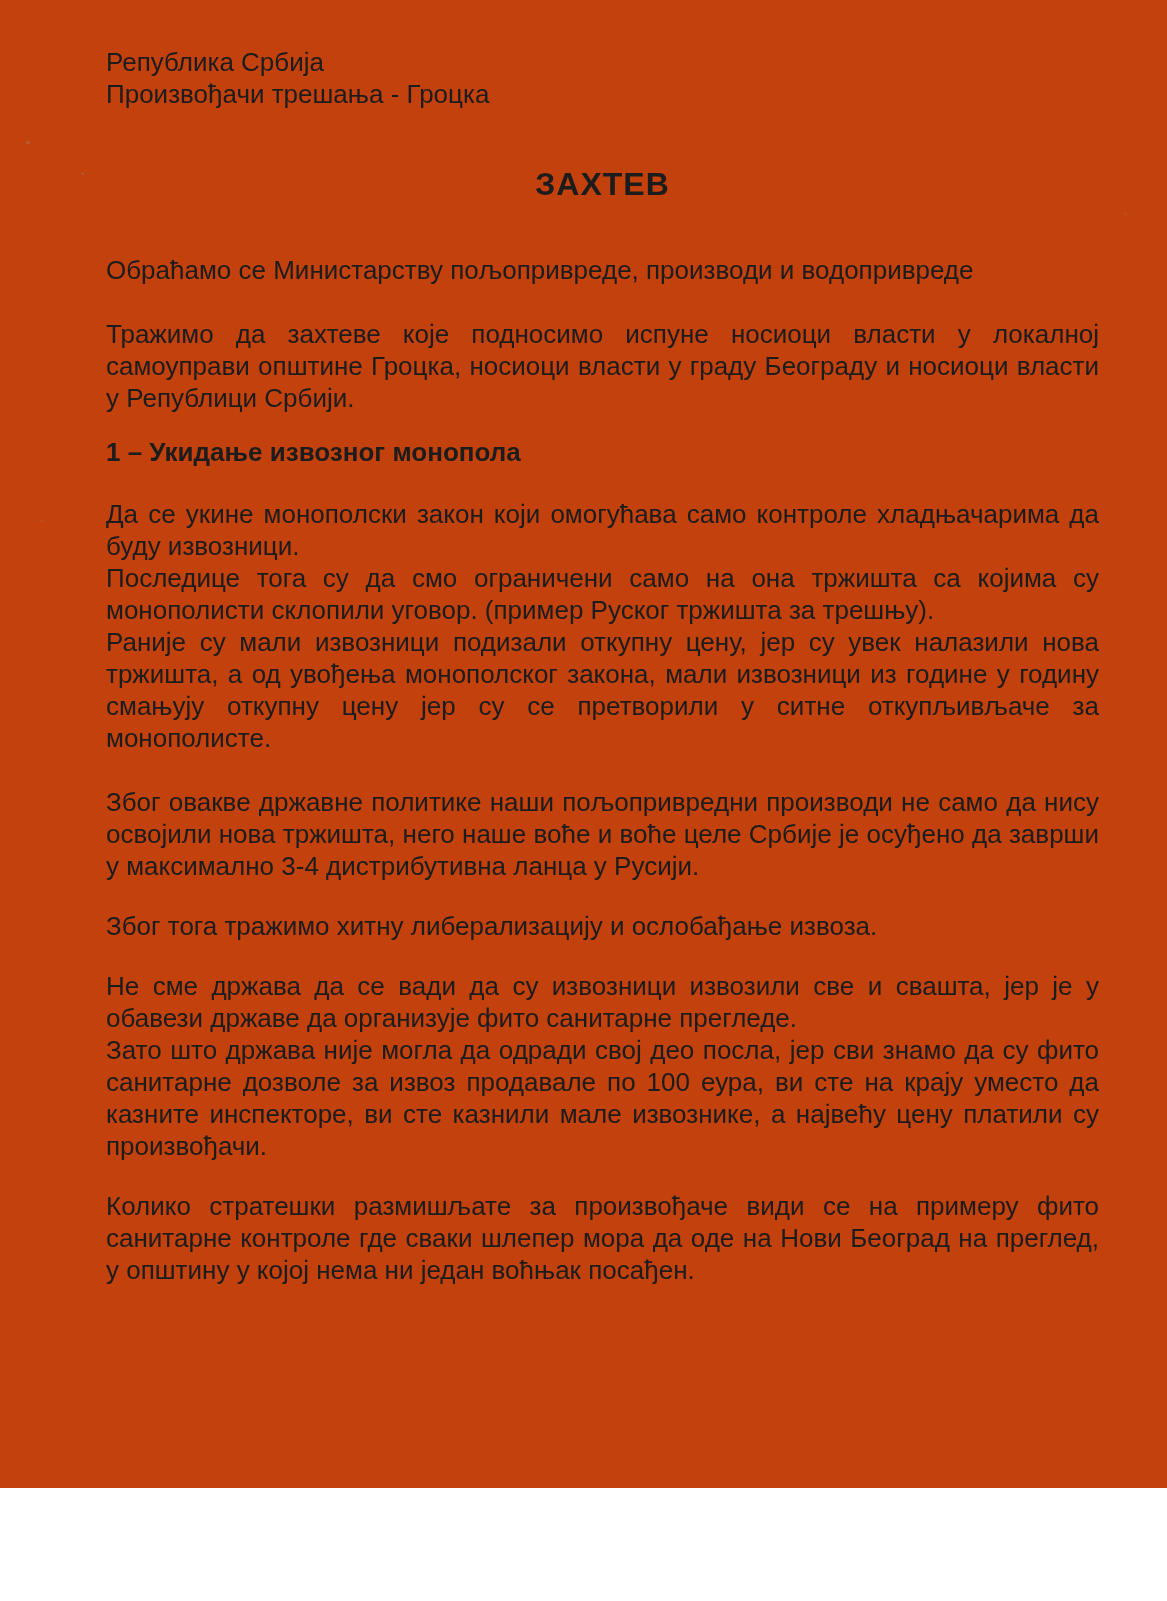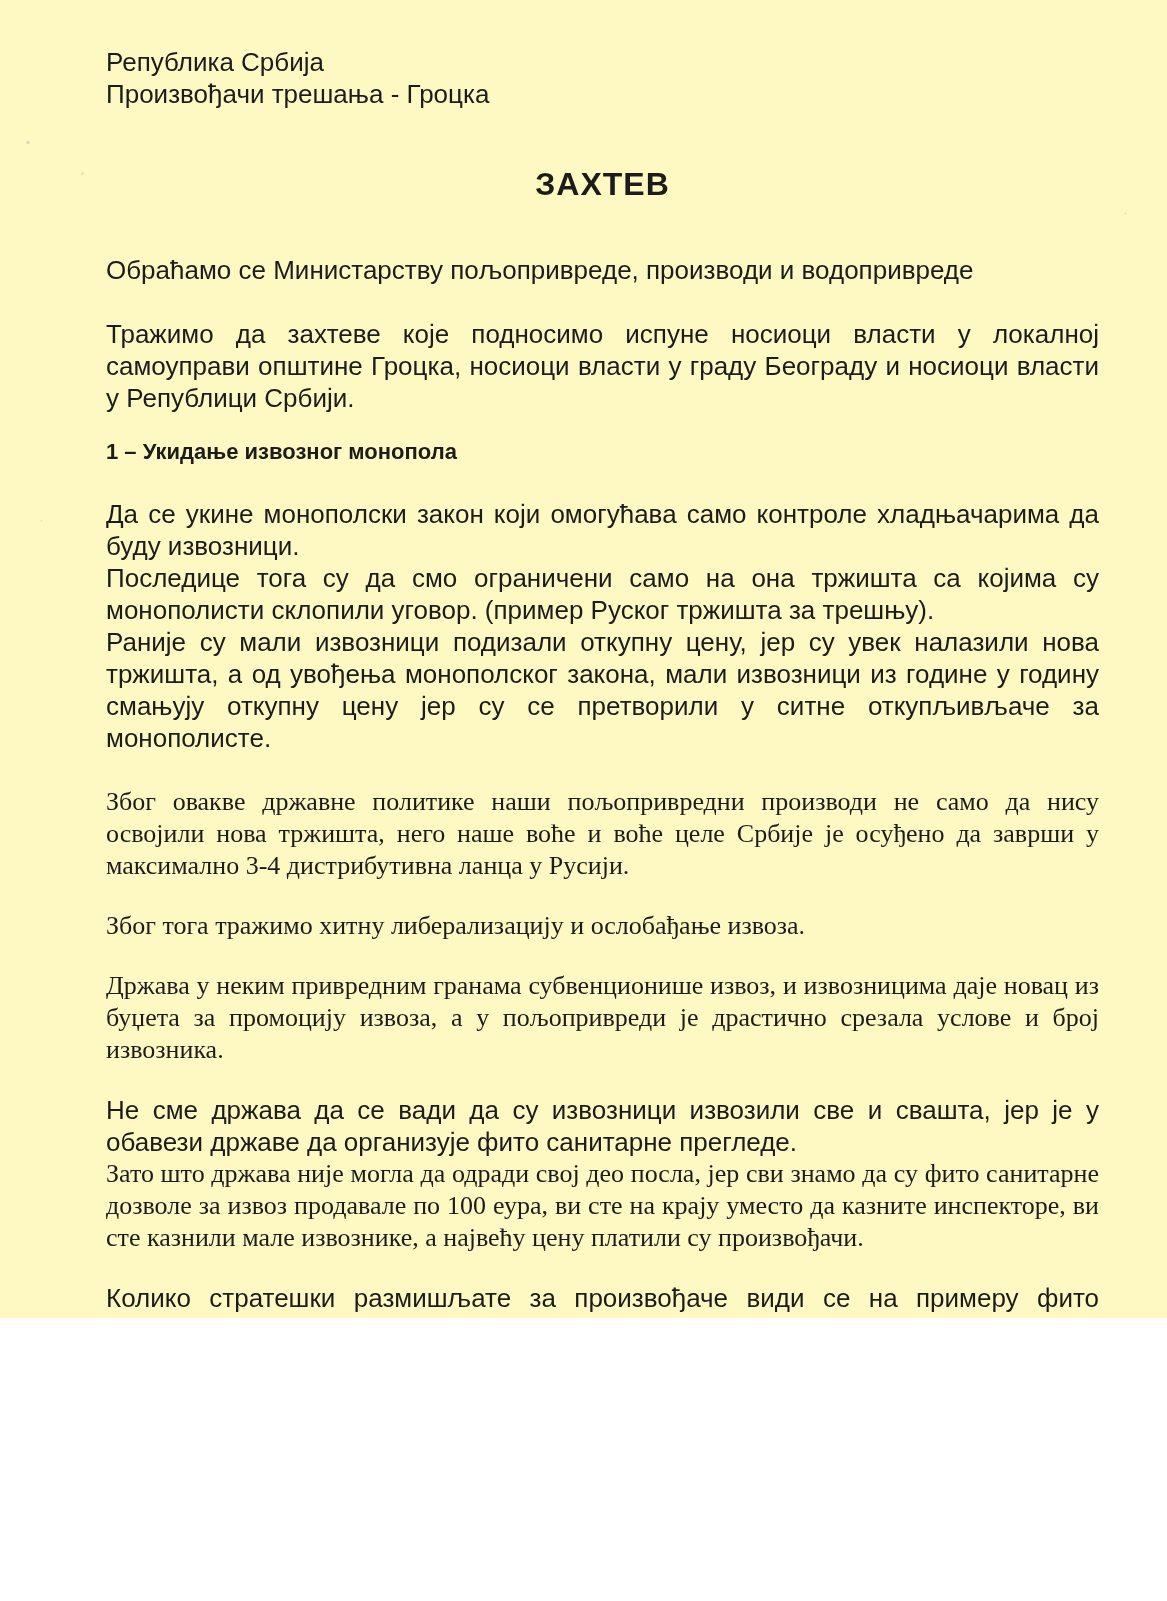--- a/index.html
+++ b/index.html
@@ -3,53 +3,53 @@
 <meta charset="utf-8">
 <style>
   html, body {
     margin: 0;
     padding: 0;
     background: #ffffff;
   }
   .page {
     position: relative;
     width: 1167px;
-    height: 1318px;
+    height: 1488px;
     box-sizing: border-box;
-    background: #fef9c3;
+    background: #c2410c;
     color: #1c1c1c;
     font-family: "Liberation Sans", sans-serif;
     font-size: 26px;
     line-height: 32px;
     padding: 46px 68px 0 106px;
     overflow: hidden;
   }
   .sender div {
     white-space: nowrap;
   }
   .title {
     font-size: 32px;
     line-height: 44px;
     font-weight: bold;
     text-align: center;
     letter-spacing: 1px;
     margin: 52px 0 48px 0;
   }
   .heading {
-    font-size: 22px;
+    font-size: 26px;
     line-height: 32px;
     font-weight: bold;
     margin: 0 0 30px 0;
   }
   p.para {
     margin: 0;
   }
   .just { text-align: justify; }
   .mb22 { margin-bottom: 22px !important; }
-  .mb28 { margin-bottom: 28px !important; font-family: Liberation Serif, serif; }
+  .mb28 { margin-bottom: 28px !important; }
   .mb32 { margin-bottom: 32px !important; }
   
   .speck {
     position: absolute;
     background: #9a9a9a;
     border-radius: 50%;
     opacity: 0.35;
   }
   .speck.s1 { left: 26px;  top: 141px; width: 4px; height: 3px; }
   .speck.s2 { left: 81px;  top: 172px; width: 3px; height: 3px; opacity: 0.25; }
@@ -82,20 +82,19 @@
   <h2 class="heading">1 – Укидање извозног монопола</h2>
 
   <p class="para just">Да се укине монополски закон који омогућава само контроле хладњачарима да буду извозници.</p>
   <p class="para just">Последице тога су да смо ограничени само на она тржишта са којима су монополисти склопили уговор. (пример Руског тржишта за трешњу).</p>
   <p class="para just mb32">Раније су мали извозници подизали откупну цену, јер су увек налазили нова тржишта, а од увођења монополског закона, мали извозници из године у годину смањују откупну цену јер су се претворили у ситне откупљивљаче за монополисте.</p>
 
   <p class="para just mb28">Због овакве државне политике наши пољопривредни производи не само да нису освојили нова тржишта, него наше воће и воће целе Србије је осуђено да заврши у максимално 3-4 дистрибутивна ланца у Русији.</p>
 
   <p class="para mb28">Због тога тражимо хитну либерализацију и ослобађање извоза.</p>
 
-  <p class="para just mb28">Држава у неким привредним гранама субвенционише извоз, и извозницима даје новац из буџета за промоцију извоза, а у пољопривреди је драстично срезала услове и број извозника.</p>
 
   <p class="para just">Не сме држава да се вади да су извозници извозили све и свашта, јер је у обавези државе да организује фито санитарне прегледе.</p>
   <p class="para just mb28">Зато што држава није могла да одради свој део посла, јер сви знамо да су фито санитарне дозволе за извоз продавале по 100 еура, ви сте на крају уместо да казните инспекторе, ви сте казнили мале извознике, а највећу цену платили су произвођачи.</p>
 
   <p class="para just">Колико стратешки размишљате за произвођаче види се на примеру фито санитарне контроле где сваки шлепер мора да оде на Нови Београд на преглед, у општину у којој нема ни један воћњак посађен.</p>
 
 </div>
 
 </body></html>

